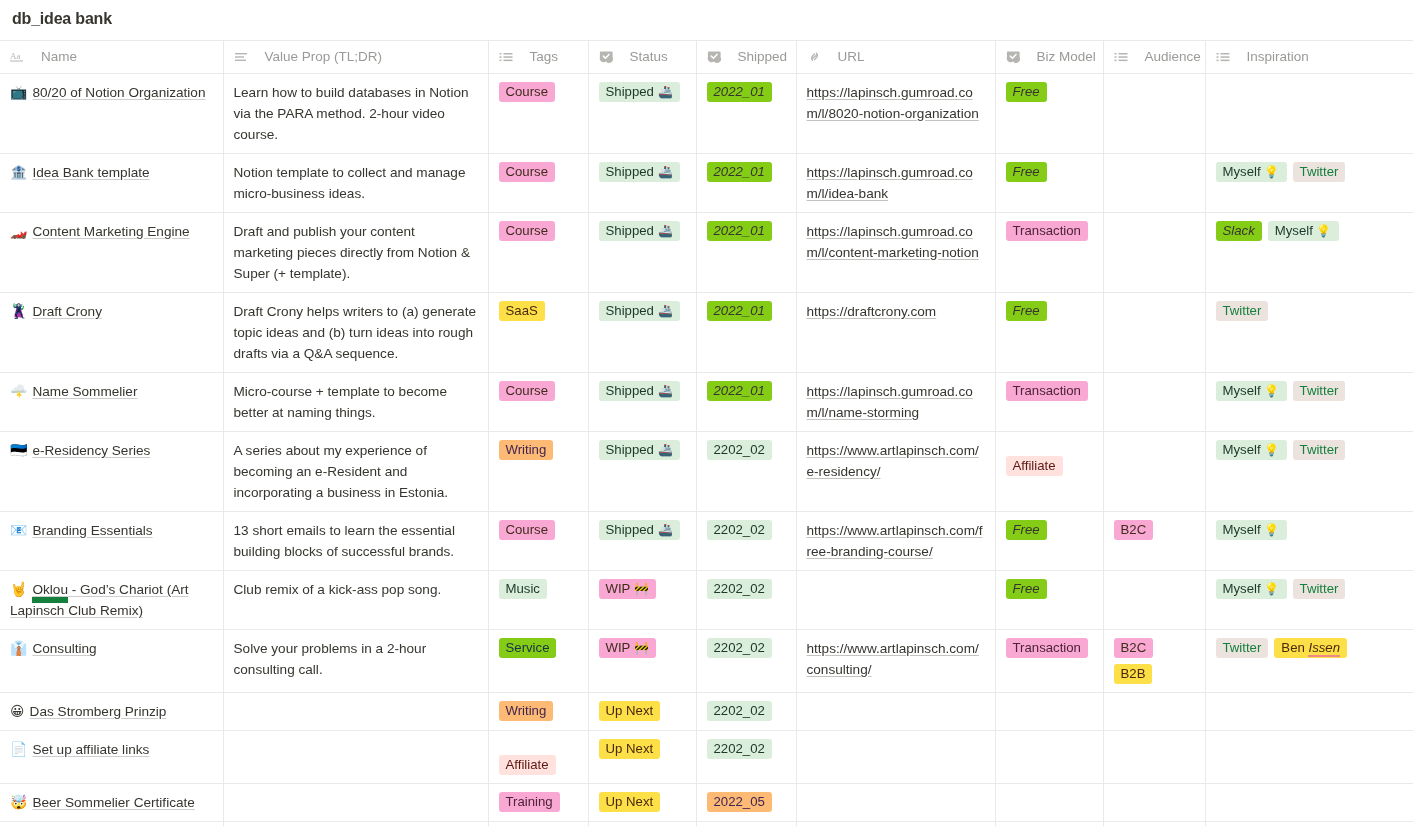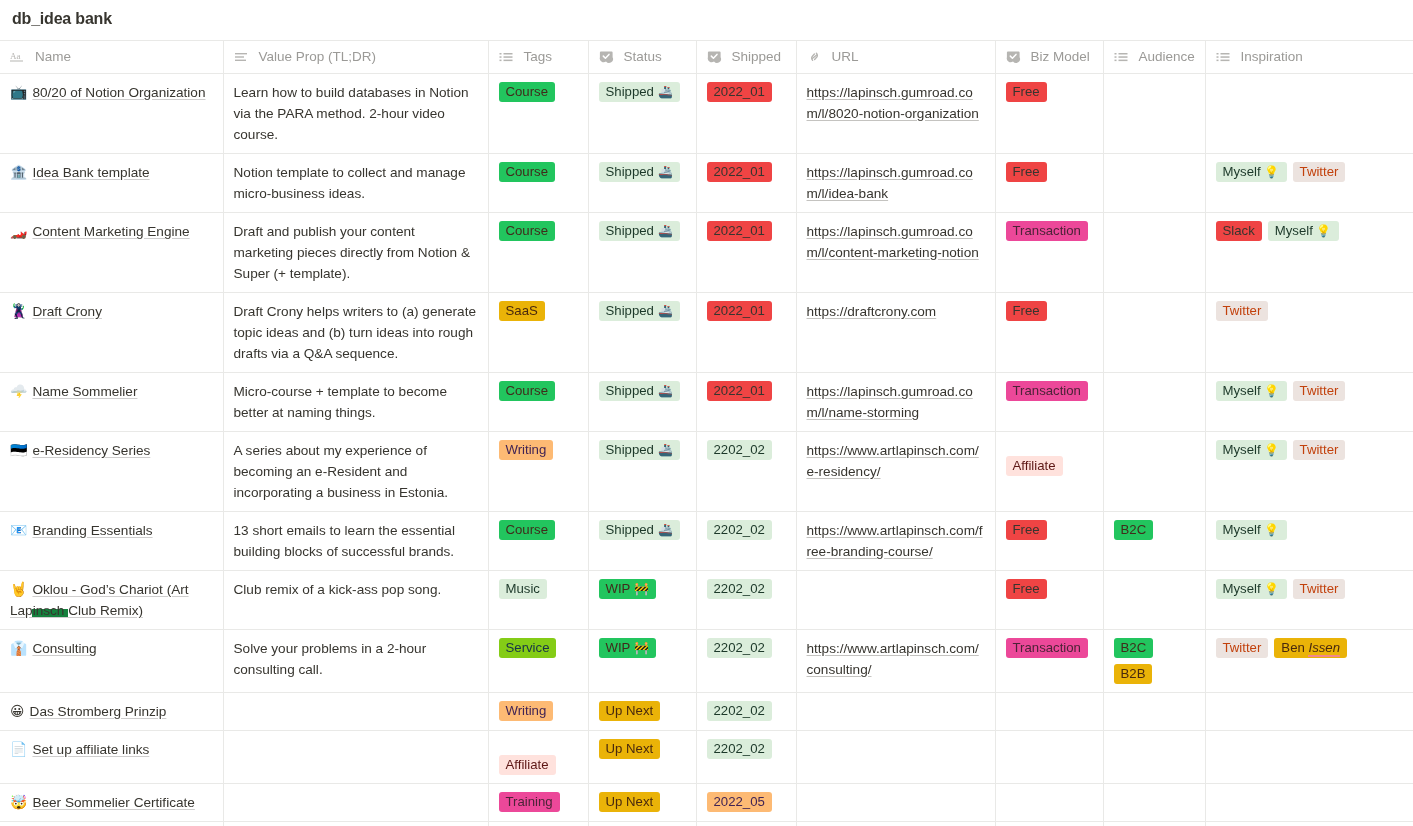--- a/index.html
+++ b/index.html
@@ -44,21 +44,21 @@
     font-weight: normal;
     font-size: 13.5px;
     color: #9b9a97;
     padding: 0 8px 0 10px;
     vertical-align: middle;
     white-space: nowrap;
     overflow: hidden;
   }
   thead th:last-child { border-right: none; }
 
-  .hdr { display: flex; align-items: center; gap: 10px; }
+  .hdr { display: flex; align-items: center; gap: 16px; }
   .hdr-ico {
     display: inline-block;
     width: 15px; height: 14px;
     flex: 0 0 15px;
     position: relative;
     color: #b6b5b2;
   }
   .hdr-ico svg { display: block; }
   .hdr-label { line-height: 1; }
 
@@ -74,21 +74,21 @@
   tbody td:last-child { border-right: none; }
 
   .cell-name { padding-left: 10px; }
   .name-wrap { }
   .name-emoji {
     font-family: "DejaVu Sans", sans-serif;
     font-size: 14px;
     margin-right: 5px;
   }
   .name-text { text-decoration: underline; text-decoration-color: #cfcece; text-underline-offset: 2px; }
-  .sp { border-bottom: 8px solid #15803d; padding-bottom: 12px; }
+  .sp { border-bottom: 6px solid #15803d; padding-bottom: 0px; }
 
   .vp { color: #37352f; }
 
   .url a, .url span.urltext {
     color: #37352f;
     text-decoration: underline;
     text-decoration-color: #c4c3c0;
     text-underline-offset: 2px;
     word-break: break-all;
     cursor: pointer;
@@ -104,29 +104,29 @@
     border-radius: 3px;
     font-size: 13.2px;
     line-height: 20px;
     white-space: nowrap;
     max-width: 100%;
   }
   .pill .pem { font-family: "DejaVu Sans", sans-serif; font-size: 12px; }
   .pill .sp2 { border-bottom: 2px solid #f2868d; font-style: italic; }
 
   
-  .p-gray    { background: #ef4444; color: #37352f; }
-  .p-orange  { background: #eab308; color: #49290e; }
-  .p-yellow  { background: #22c55e; color: #402c1b; text-align: center; }
+  .p-gray    { background: #84cc16; color: #37352f; font-style: italic; }
+  .p-orange  { background: #fde047; color: #49290e; }
+  .p-yellow  { background: #f9a8d4; color: #402c1b; text-align: center; }
   .p-green   { background: #dbeddb; color: #1c3829; }
   .p-blue    { background: #84cc16; color: #183347; }
   .p-purple  { background: #fdba74; color: #412454; }
-  .p-pink    { background: #ec4899; color: #4c2337; }
+  .p-pink    { background: #f9a8d4; color: #4c2337; }
   .p-red     { background: #ffe2dd; color: #5d1715; margin-top: 16px; }
-  .p-lightbrown { background: #ece3df; color: #c2410c; }
+  .p-lightbrown { background: #ece3df; color: #15803d; }
 </style>
 </head>
 <body>
 
 <div class="page-title">db_idea bank</div>
 
 <table class="db-table">
   <colgroup>
     <col class="c-name">
       <col class="c-valueprop">

